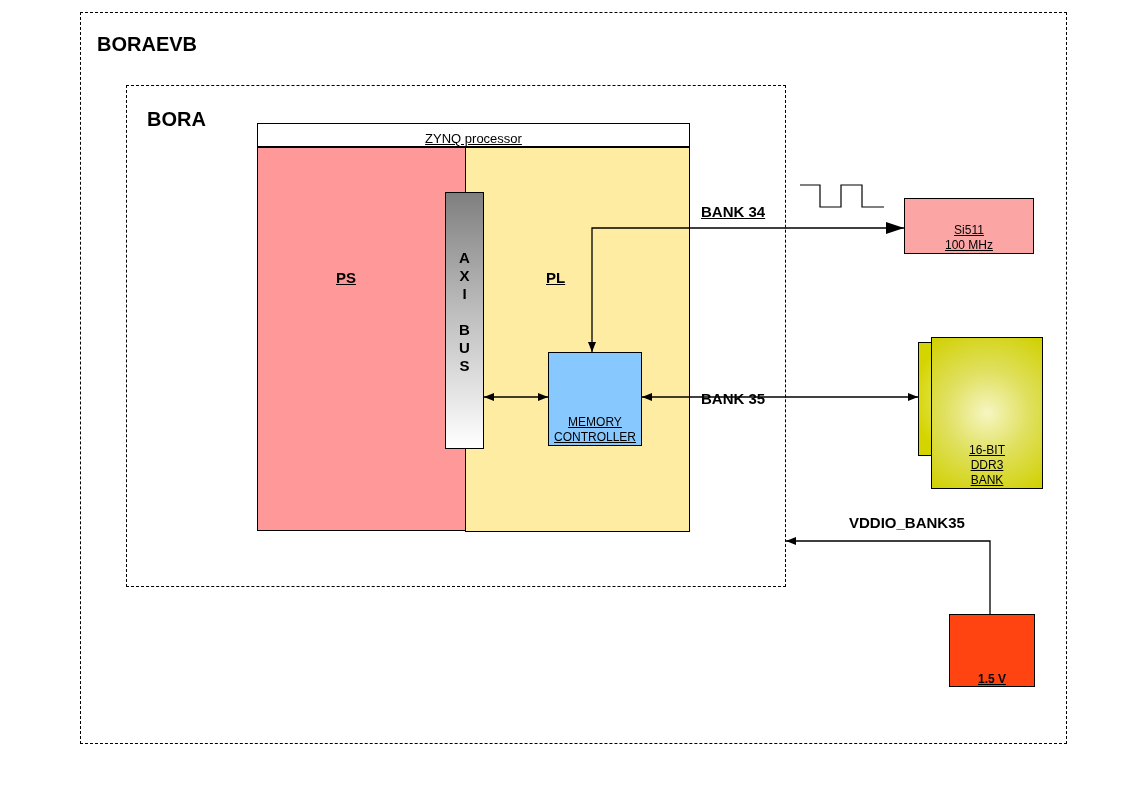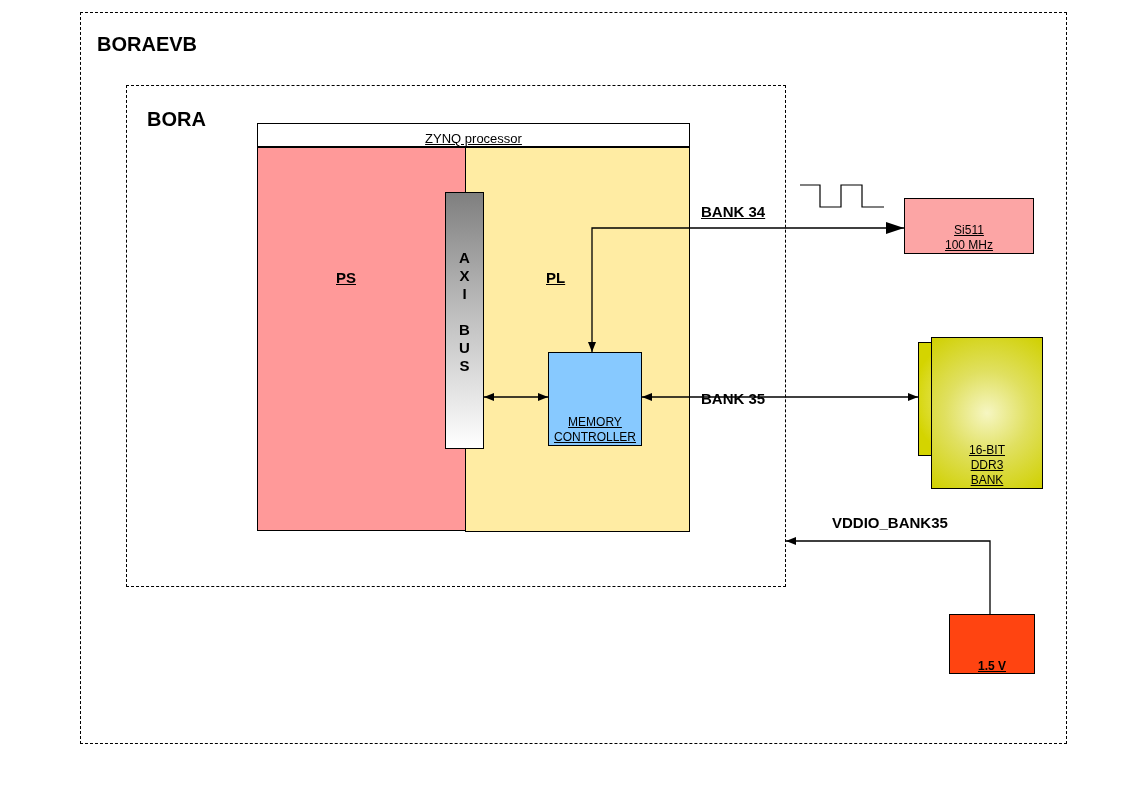--- a/index.html
+++ b/index.html
@@ -45,39 +45,39 @@
 
 <div class="abs center-text" style="left:548px; top:352px; width:94px; height:94px; background:#87c9ff; border:1px solid #000; font-size:12px; line-height:15px;">
   <div>
     <div>MEMORY</div>
     <div>CONTROLLER</div>
   </div>
 </div>
 
 <div class="abs label-bold" style="left:701px; top:203px;text-decoration:underline;">BANK 34</div>
 <div class="abs label-bold" style="left:701px; top:366px;margin-top:24px;">BANK 35</div>
-<div class="abs label-bold" style="left:832px; top:514px;">VDDIO_BANK35</div>
+<div class="abs label-bold" style="left:849px; top:514px;">VDDIO_BANK35</div>
 
 <div class="abs center-text" style="left:904px; top:198px; width:130px; height:56px; background:#fca5a5; border:1px solid #000; font-size:12px; line-height:15px;">
   <div>
     <div>Si511</div>
     <div>100 MHz</div>
   </div>
 </div>
 
 <div class="abs" style="left:918px; top:342px; width:117px; height:114px; border:1px solid #000; background:radial-gradient(circle at 50% 50%, #f4f4b0 0%, #d4d400 80%);"></div>
 <div class="abs center-text" style="left:931px; top:325px; width:112px; height:152px; border:1px solid #000; background:radial-gradient(circle at 50% 50%, #f6f6c2 0%, #e0e060 45%, #d0d000 100%); font-size:12px; line-height:15px;margin-top:12px;">
   <div>
     <div>16-BIT</div>
     <div>DDR3</div>
     <div>BANK</div>
   </div>
 </div>
 
-<div class="abs center-text" style="left:949px; top:614px; width:86px; height:60px; background:#ff4411; border:1px solid #000; font-weight:bold; font-size:12px;">
+<div class="abs center-text" style="left:949px; top:614px; width:86px; height:73px; background:#ff4411; border:1px solid #000; font-weight:bold; font-size:12px;">
   <span>1.5 V</span>
 </div>
 
 <svg class="wires" width="1123" height="794">
   <defs>
     <marker id="arrowEnd" markerWidth="10" markerHeight="8" refX="10" refY="4" orient="auto" markerUnits="userSpaceOnUse">
       <path d="M0,0 L10,4 L0,8 Z" fill="#000"></path>
     </marker>
     <marker id="arrowStart" markerWidth="10" markerHeight="8" refX="0" refY="4" orient="auto" markerUnits="userSpaceOnUse">
       <path d="M10,0 L0,4 L10,8 Z" fill="#000"></path>

